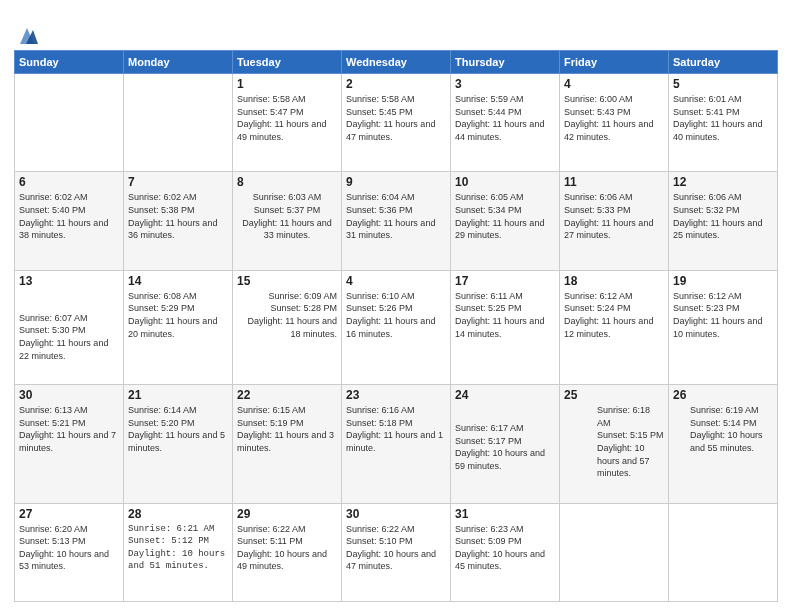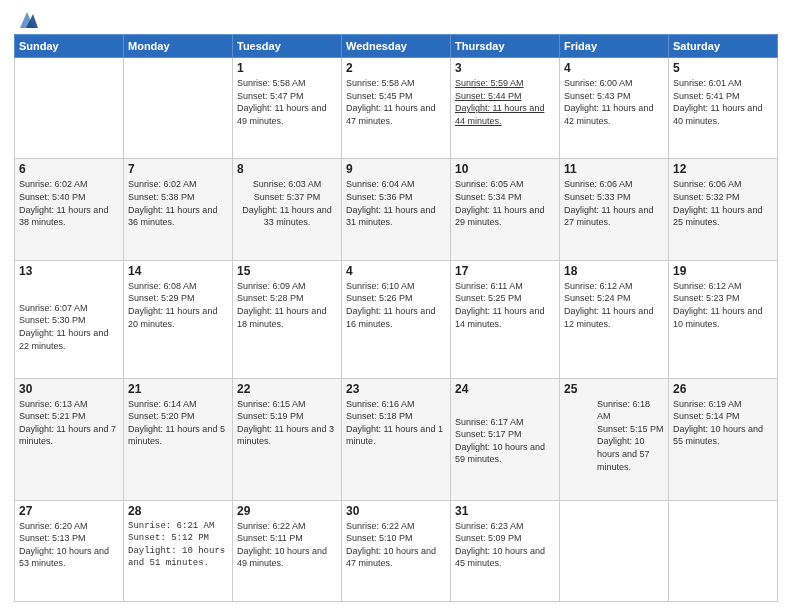--- a/index.html
+++ b/index.html
@@ -9,21 +9,21 @@
       width: 792px;
       height: 612px;
       overflow: hidden;
     }
     .page {
       width: 792px;
       height: 612px;
       background: #fff;
       display: flex;
       flex-direction: column;
-      padding: 10px 14px 10px 14px;
+      padding: 26px 14px 10px 14px;
     }
     .header {
       display: flex;
       justify-content: space-between;
       align-items: flex-start;
       margin-bottom: 8px;
     }
     .logo {
       display: flex;
       align-items: center;
@@ -129,21 +129,21 @@
 Daylight: 11 hours and 49 minutes.</div>
           </td>
           <td>
             <span class="day-number">2</span>
             <div class="day-info" style="white-space: pre-line;">Sunrise: 5:58 AM
 Sunset: 5:45 PM
 Daylight: 11 hours and 47 minutes.</div>
           </td>
           <td>
             <span class="day-number">3</span>
-            <div class="day-info" style="white-space: pre-line; text-decoration: underline;">Sunrise: 5:59 AM
+            <div class="day-info" style="white-space: pre-line;">Sunrise: 5:59 AM
 Sunset: 5:44 PM
 Daylight: 11 hours and 44 minutes.</div>
           </td>
           <td>
             <span class="day-number">4</span>
             <div class="day-info" style="white-space: pre-line;">Sunrise: 6:00 AM
 Sunset: 5:43 PM
 Daylight: 11 hours and 42 minutes.</div>
           </td>
           <td>
@@ -205,21 +205,21 @@
 Daylight: 11 hours and 22 minutes.</div>
           </td>
           <td>
             <span class="day-number">14</span>
             <div class="day-info" style="white-space: pre-line;">Sunrise: 6:08 AM
 Sunset: 5:29 PM
 Daylight: 11 hours and 20 minutes.</div>
           </td>
           <td>
             <span class="day-number">15</span>
-            <div class="day-info" style="white-space: pre-line;">Sunrise: 6:09 AM
+            <div class="day-info" style="white-space: pre-line; text-align: right;">Sunrise: 6:09 AM
 Sunset: 5:28 PM
 Daylight: 11 hours and 18 minutes.</div>
           </td>
           <td>
             <span class="day-number">4</span>
             <div class="day-info" style="white-space: pre-line;">Sunrise: 6:10 AM
 Sunset: 5:26 PM
 Daylight: 11 hours and 16 minutes.</div>
           </td>
           <td>
@@ -273,21 +273,21 @@
 Daylight: 10 hours and 59 minutes.</div>
           </td>
           <td>
             <span class="day-number">25</span>
             <div class="day-info" style="white-space: pre-line; margin-left: 33px;">Sunrise: 6:18 AM
 Sunset: 5:15 PM
 Daylight: 10 hours and 57 minutes.</div>
           </td>
           <td>
             <span class="day-number">26</span>
-            <div class="day-info" style="white-space: pre-line;">Sunrise: 6:19 AM
+            <div class="day-info" style="white-space: pre-line; margin-left: 17px;">Sunrise: 6:19 AM
 Sunset: 5:14 PM
 Daylight: 10 hours and 55 minutes.</div>
           </td>
         </tr>
         <tr>
           <td>
             <span class="day-number">27</span>
             <div class="day-info" style="white-space: pre-line;">Sunrise: 6:20 AM
 Sunset: 5:13 PM
 Daylight: 10 hours and 53 minutes.</div>

